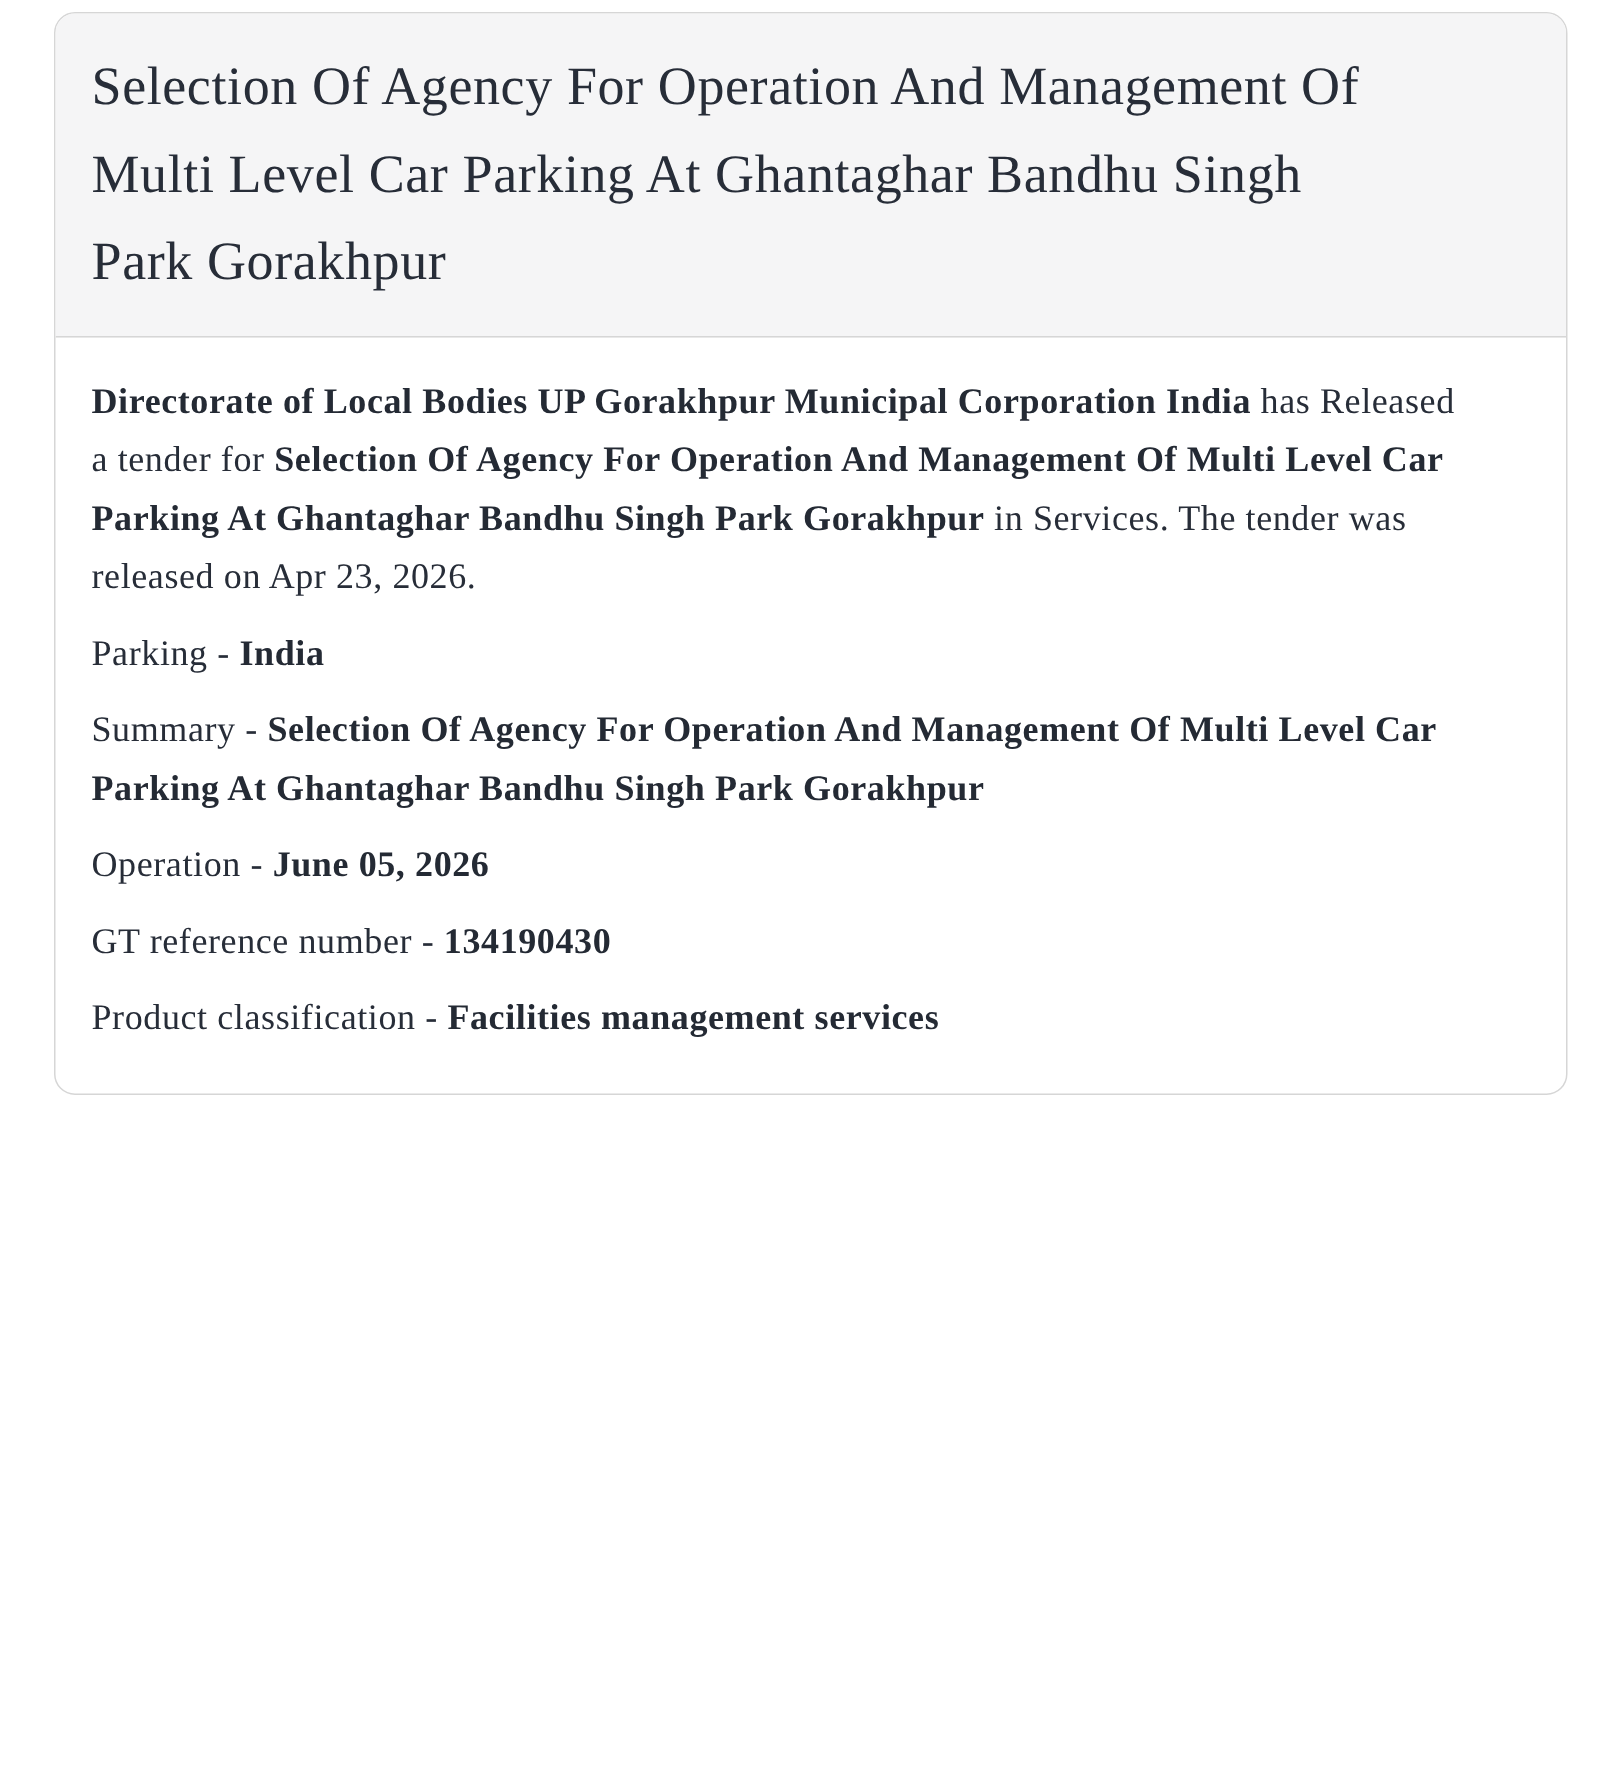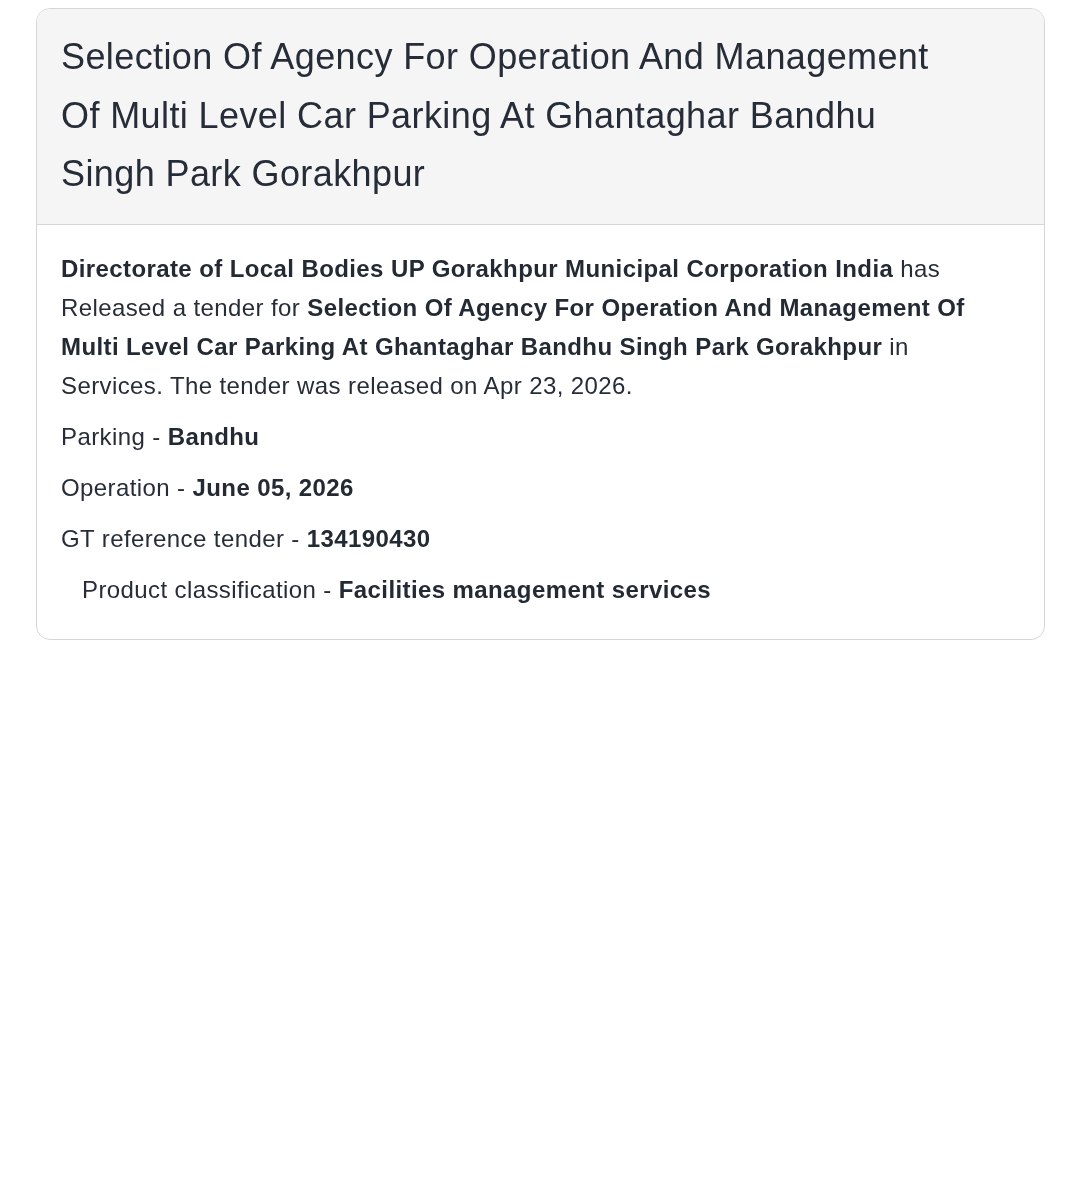--- a/index.html
+++ b/index.html
@@ -7,20 +7,21 @@
     margin: 0;
     padding: 0;
     background: #ffffff;
     font-family: "Liberation Sans", "DejaVu Sans", sans-serif;
   }
   .page {
     width: 1080px;
     min-height: 1178px;
     background: #ffffff;
     padding: 8px 35px 12px 36px;
+    font-family: Liberation Serif, serif;
   }
   .tender-card {
     border: 1px solid #d6d6d6;
     border-radius: 14px;
     background: #ffffff;
     overflow: hidden;
   }
   .card-header {
     background: #f5f5f6;
     border-bottom: 1px solid #d6d6d6;
@@ -39,45 +40,45 @@
     font-size: 24px;
     line-height: 1.625;
     letter-spacing: 0.4px;
     color: #272d38;
   }
   .card-body p {
     margin: 0 0 12px 0;
   }
   .card-body p:last-child {
     margin-bottom: 0;
-    margin-left: 21px;
   }
   .card-body b, .card-body strong {
     font-weight: 700;
     color: #242a34;
   }
 </style>
 </head>
 <body>
 
 <div class="page">
   <div class="tender-card">
 
     <div class="card-header">
       <h1>Selection Of Agency For Operation And Management Of Multi Level Car Parking At Ghantaghar Bandhu Singh Park Gorakhpur</h1>
     </div>
 
     <div class="card-body">
 
       <p><b>Directorate of Local Bodies UP Gorakhpur Municipal Corporation India</b><span> has Released a tender for </span><b>Selection Of Agency For Operation And Management Of Multi Level Car Parking At Ghantaghar Bandhu Singh Park Gorakhpur</b><span> in Services. The tender was released on Apr 23, 2026.</span></p>
 
-      <p><span>Parking - </span><b>Bandhu</b></p>
+      <p><span>Parking - </span><b>India</b></p>
 
+      <p><span>Summary - </span><b>Selection Of Agency For Operation And Management Of Multi Level Car Parking At Ghantaghar Bandhu Singh Park Gorakhpur</b></p>
 
       <p><span>Operation - </span><b>June 05, 2026</b></p>
 
-      <p><span>GT reference tender - </span><b>134190430</b></p>
+      <p><span>GT reference number - </span><b>134190430</b></p>
 
       <p><span>Product classification - </span><b>Facilities management services</b></p>
 
     </div>
   </div>
 </div>
 
 </body></html>

